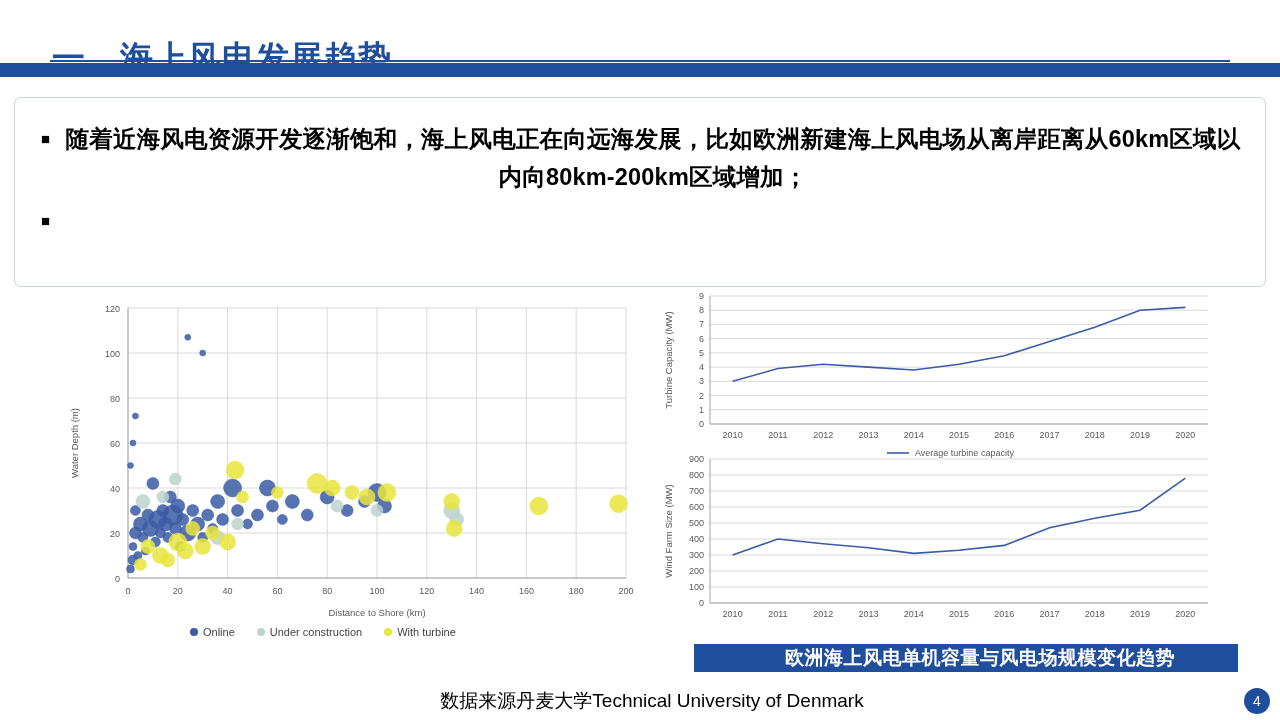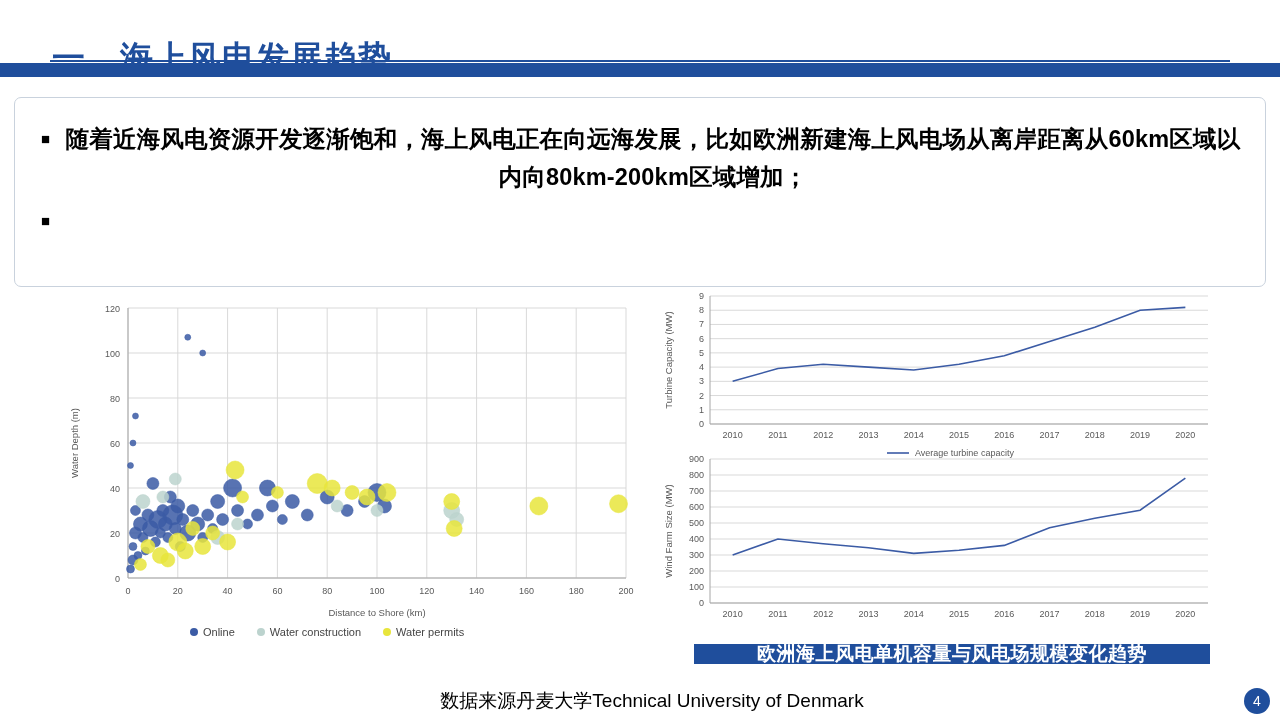--- a/index.html
+++ b/index.html
@@ -144,21 +144,22 @@
   .caption-left {
     left: 60px;
     top: 644px;
     width: 588px;
     height: 32px;
   }
   .caption-right {
     left: 694px;
     top: 644px;
     width: 516px;
-    height: 20px;
+    height: 28px;
+    padding-left: 28px;
   }
   
   .footer-source {
     position: absolute;
     left: 0;
     top: 688px;
     width: 1280px;
     text-align: center;
     font-size: 19px;
     color: #000;
@@ -340,25 +341,25 @@
       </svg>
   </div>
 
   <div class="legend-left">
     <span class="legend-item">
       <span class="legend-dot" style="background:#3B5BA5"></span>
       <span>Online</span>
     </span>
     <span class="legend-item">
       <span class="legend-dot" style="background:#BCD3CE"></span>
-      <span>Water construction</span>
+      <span>Under construction</span>
     </span>
     <span class="legend-item">
       <span class="legend-dot" style="background:#E8E53C"></span>
-      <span>Water permits</span>
+      <span>With turbine</span>
     </span>
   </div>
 
   <div class="chart-right-top">
     <svg id="svg-turbine" width="560" height="180" viewBox="0 0 560 180">
         <line x1="50" y1="136" x2="548" y2="136" stroke="#D9D9D9" stroke-width="1"></line>
         <text x="44" y="139" text-anchor="end" class="axis-label">0</text>
         <line x1="50" y1="121.77777777777777" x2="548" y2="121.77777777777777" stroke="#D9D9D9" stroke-width="1"></line>
         <text x="44" y="124.77777777777777" text-anchor="end" class="axis-label">1</text>
         <line x1="50" y1="107.55555555555556" x2="548" y2="107.55555555555556" stroke="#D9D9D9" stroke-width="1"></line>

